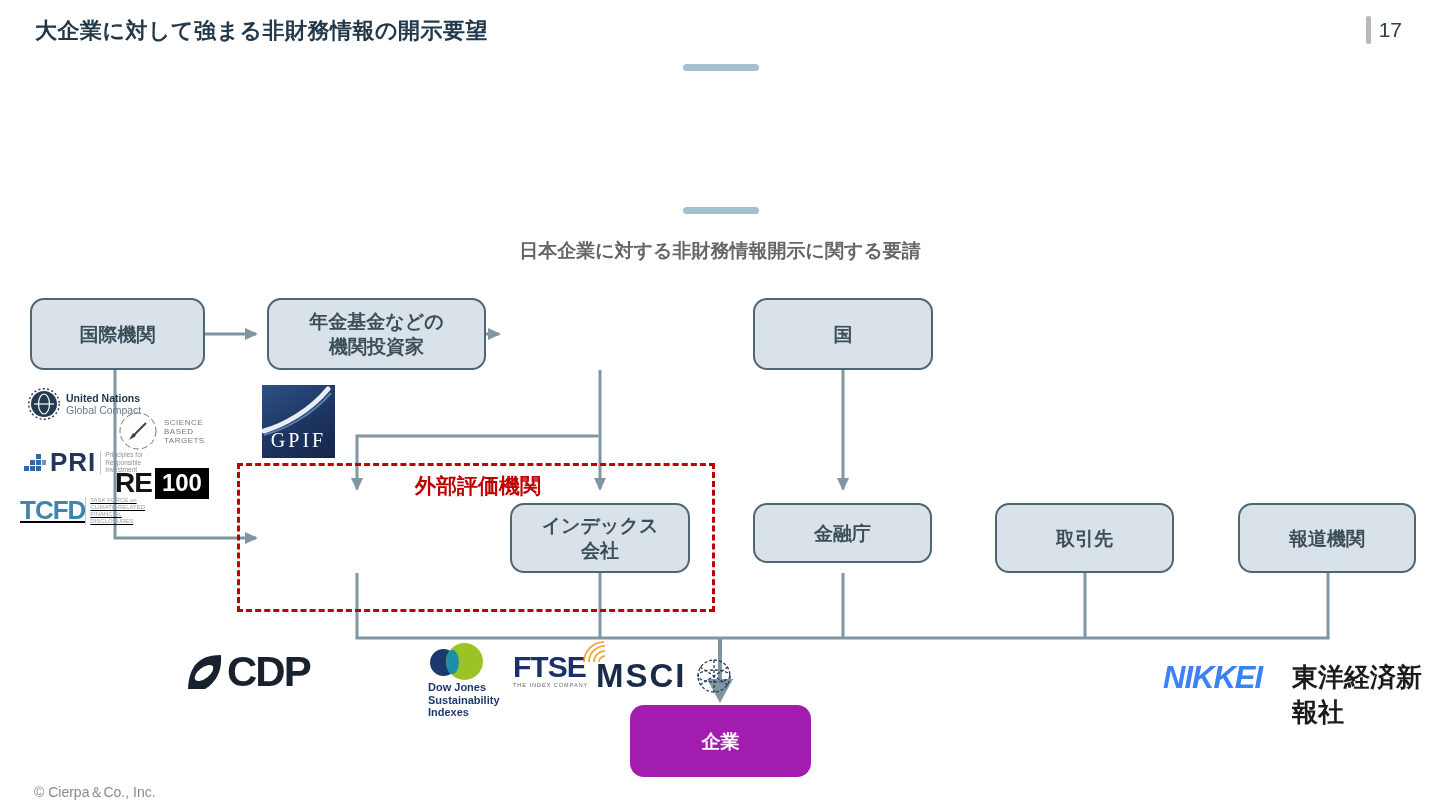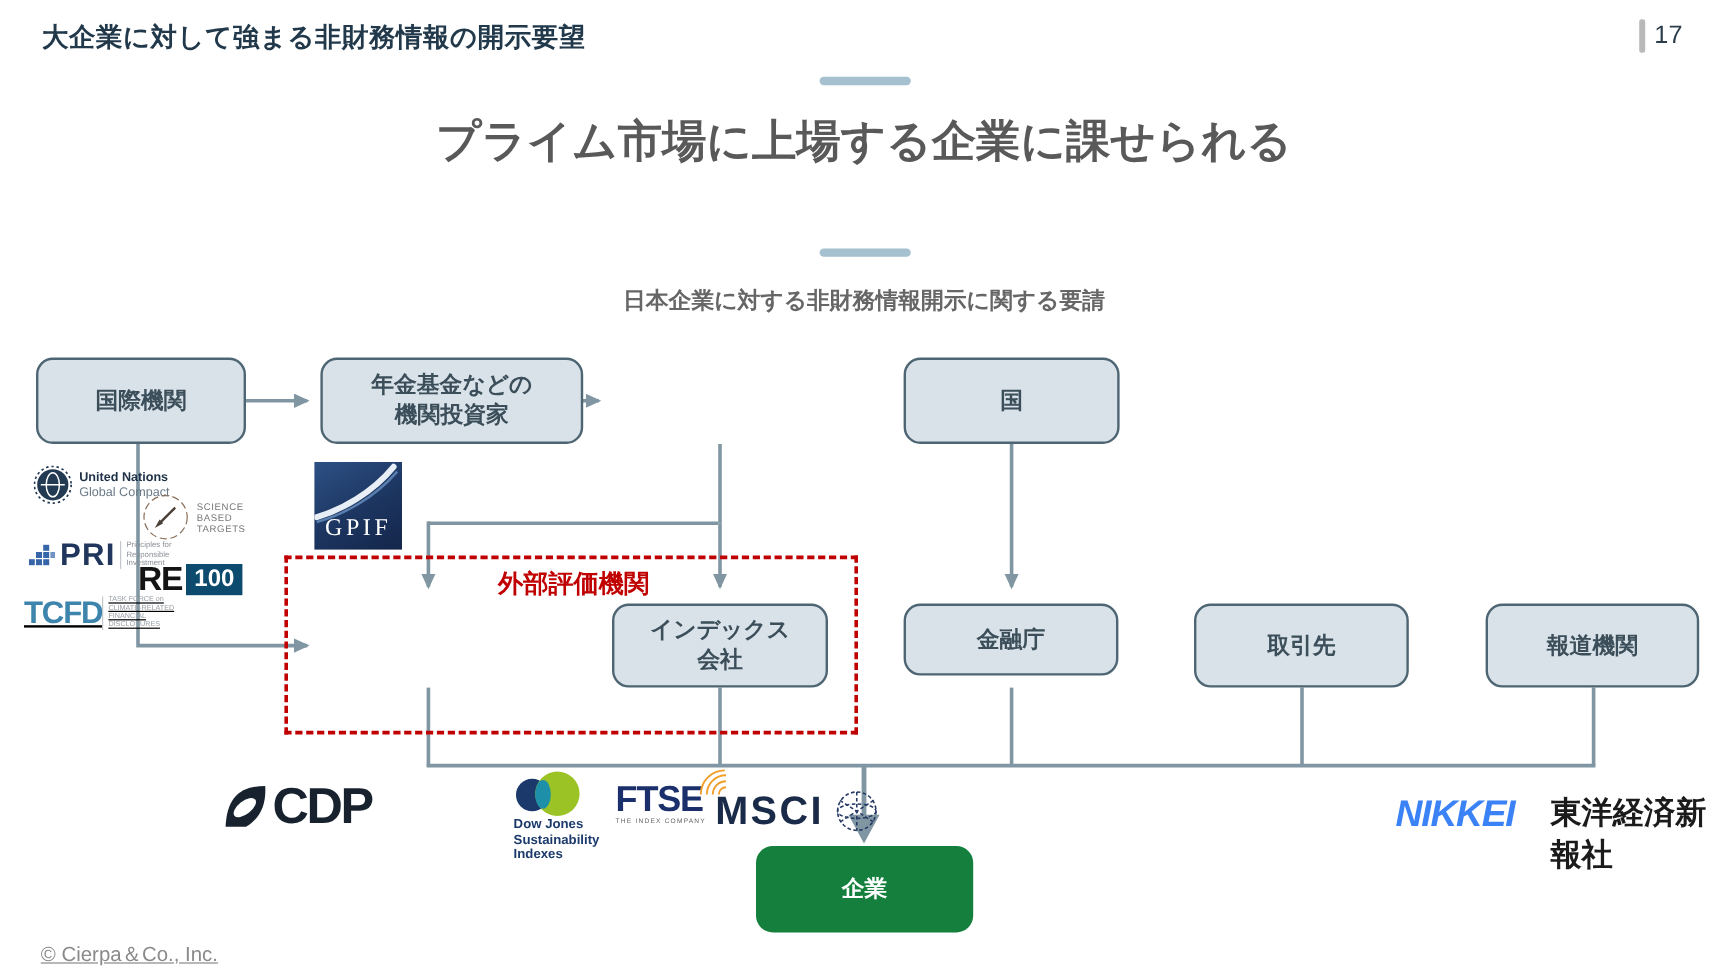--- a/index.html
+++ b/index.html
@@ -17,21 +17,21 @@
   .divider { position:absolute; left:683px; width:76px; height:7px; background:#a5c0cf; border-radius:4px; }
   .divider.top { top:64px; } .divider.bottom { top:207px; }
   .headline { position:absolute; left:0; top:94px; width:1440px; text-align:center; color:#595959; font-weight:bold; font-size:37px; line-height:47px; }
   .subtitle { position:absolute; left:0; top:238px; width:1440px; text-align:center; color:#666; font-weight:bold; font-size:19px; }
 
   
   .node { position:absolute; background:#d9e2e8; border:2.5px solid #4e6573; border-radius:14px;
           display:flex; align-items:center; justify-content:center; text-align:center;
           color:#3b4e5a; font-weight:bold; font-size:19px; line-height:25px; }
   .node span { white-space:pre-line; }
-  .node--dark { background:#15803d; border:none; color:#fff; }
+  .node--dark { background:#a21caf; border:none; color:#fff; }
 
   .connectors { position:absolute; left:0; top:0; }
 
   .group-box { position:absolute; left:237px; top:463px; width:478px; height:149px; border:3px dashed #c00000; }
   .group-label { position:absolute; left:415px; top:472px; font-size:21px; font-weight:bold; color:#c00000; }
 
   
   .logo { position:absolute; display:flex; align-items:center; }
 
   
@@ -46,21 +46,21 @@
   .sbt-text { font-size:8px; line-height:9px; color:#777; letter-spacing:0.5px; white-space:pre-line; }
 
   
   .pri { left:24px; top:447px; gap:4px; }
   .pri-text { font-size:26px; font-weight:bold; color:#20365c; letter-spacing:1px; }
   .pri-sub { font-size:6.5px; line-height:7.5px; color:#8a8f96; border-left:1px solid #c3c7cc; padding-left:4px; white-space:pre-line; }
 
   
   .re100 { left:115px; top:467px; gap:3px; }
   .re100-re { font-size:28px; font-weight:900; color:#141414; letter-spacing:-1px; }
-  .re100-num { background:#0c4a6e; color:#fff; font-size:20px; font-weight:bold; padding:1px 7px 2px; }
+  .re100-num { background:#000000; color:#fff; font-size:24px; font-weight:bold; padding:1px 7px 2px; }
 
   
   .tcfd { left:20px; top:495px; gap:0;text-decoration:underline; }
   .tcfd-text { font-size:26px; font-weight:900; color:#3e85ad; letter-spacing:-1px; }
   .tcfd-sub { font-size:6px; line-height:7px; color:#9aa0a6; border-left:1px solid #c3c7cc; padding-left:4px; white-space:pre-line; }
 
   
   .gpif { left:262px; top:385px; width:73px; height:73px; background:linear-gradient(150deg,#2d5185 0%,#1c3560 55%,#14264a 100%);
           flex-direction:column; justify-content:flex-end; align-items:center; padding-bottom:6px; }
   .gpif svg { position:absolute; left:0; top:0; }
@@ -88,36 +88,35 @@
   
   .msci { left:596px; top:657px; gap:8px; }
   .msci-text { font-size:33px; font-weight:800; color:#1a2b49; letter-spacing:2px; }
 
   
   .nikkei { left:1163px; top:660px; }
   .nikkei-text { font-size:31px; font-weight:900; font-style:italic; color:#3b82f6; letter-spacing:-1px; }
   .toyo { left:1292px; top:660px; }
   .toyo-text { font-size:26px; font-weight:bold; font-family:"Liberation Serif","DejaVu Serif",serif; color:#1b1b1b; }
 
-  .footer { position:absolute; left:34px; top:784px; font-size:17px; color:#8a8a8a;text-decoration:underline; }
+  .footer { position:absolute; left:34px; top:784px; font-size:14px; color:#8a8a8a; }
 </style>
 </head>
 <body>
 
 <div class="slide">
 
   <div class="title">大企業に対して強まる非財務情報の開示要望</div>
   <div class="pageno-wrap">
     <div class="pageno-bar"></div>
     <div class="pageno">17</div>
   </div>
 
   <div class="divider top"></div>
   <div class="headline">
-    <div>プライム市場に上場する企業に課せられる</div>
   </div>
   <div class="divider bottom"></div>
 
   <div class="subtitle">日本企業に対する非財務情報開示に関する要請</div>
 
   <svg class="connectors" width="1440" height="810">
     <defs>
       <marker id="ah" markerWidth="14" markerHeight="12" refX="11" refY="6" orient="auto" markerUnits="userSpaceOnUse">
         <polygon points="0 0, 13 6, 0 12" fill="#8096a2"></polygon>
       </marker>

